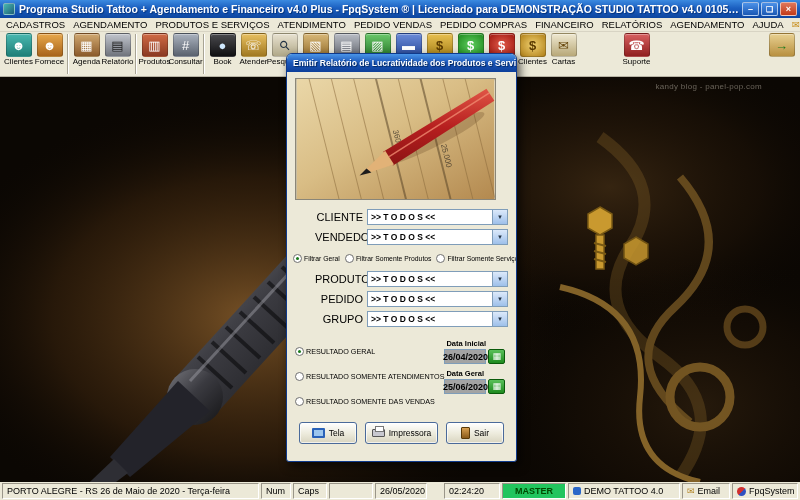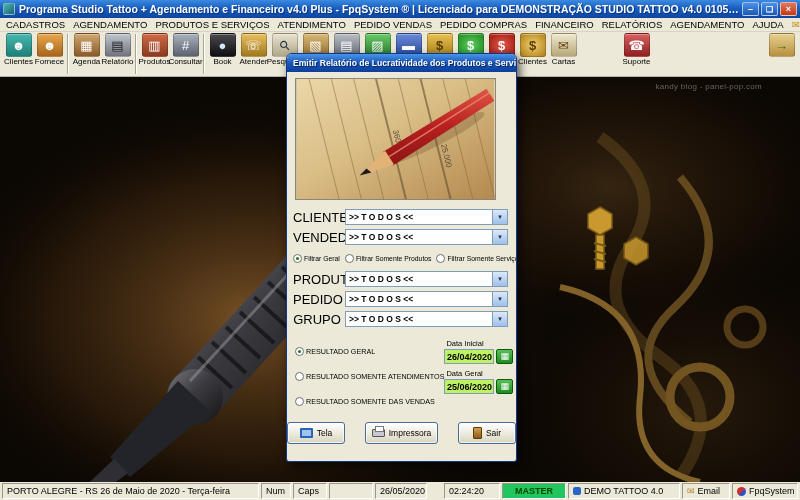--- a/index.html
+++ b/index.html
@@ -67,44 +67,44 @@
   
   .dialog { position:absolute; left:286px; top:53px; width:231px; height:409px; background:#ece9d8;
     border:1px solid #0f3a8c; border-radius:6px 6px 3px 3px; box-shadow:3px 4px 10px rgba(0,0,0,.65);
     z-index:10; overflow:hidden; }
   .dlg-title { height:18px; border-radius:5px 5px 0 0; padding:0 6px; display:flex; align-items:center;
     background:linear-gradient(180deg,#4a95e8 0%,#1a55b8 50%,#0c3f9a 100%); color:#fff;
     font-size:8.6px; font-weight:bold; white-space:nowrap; text-shadow:1px 1px 1px #00245a; }
   .photo { display:block; width:201px; height:122px; margin:6px 22px 9px 8px;
     border:1px solid #8a8678; box-shadow:inset 1px 1px 2px #00000044; }
   .frow { display:flex; align-items:center; margin:4px 8px 4px 6px; }
-  .frow .flabel { width:52px; text-align:center; font-size:13px; padding-right:4px; }
+  .frow .flabel { width:52px; text-align:right; font-size:11px; padding-right:4px;margin-left:22px; }
   .combo { flex:1; height:16px; background:#fff; border:1px solid #7f9db9; display:flex; align-items:center;
     font-size:8.5px; font-weight:bold; padding-left:3px; cursor:pointer; }
   .combo-val { flex:1; white-space:nowrap; overflow:hidden; }
   .combo-arrow { width:15px; height:14px; border-left:1px solid #7f9db9; display:flex; align-items:center;
     justify-content:center; background:linear-gradient(#dcE9fa,#9ec0ea); color:#234; }
   .combo-arrow::before { content:"▼"; font-size:6px; }
   .radio { width:9px; height:9px; border-radius:50%; border:1px solid #707070; background:#fff;
     display:inline-block; position:relative; flex:0 0 auto; }
   .radio.checked::after { content:""; position:absolute; inset:2px; border-radius:50%; background:#1a7a1a; }
   .filter-row { display:flex; align-items:center; gap:5px; margin:9px 4px 8px 6px; }
   .ritem { display:flex; align-items:center; gap:2px; font-size:6.8px; white-space:nowrap; cursor:pointer; }
   .res-area { display:flex; margin:12px 6px 0 8px; }
   .res-left { flex:1; display:flex; flex-direction:column; gap:16px; padding-top:8px;justify-content:center; }
   .res-left .ritem { font-size:7.2px; }
   .res-right { width:84px; }
-  .date-label { font-size:7.5px; margin:0 0 1px 2px; }
+  .date-label { font-size:7.5px; margin:0 0 1px 2px;font-weight:bold; }
   .datebox { display:flex; align-items:center; margin-bottom:5px; }
-  .dateval { width:50px; height:15px; background:#bef264; border:1px solid #7f9db9; font-size:9px;
+  .dateval { width:42px; height:15px; background:#a3a3a3; border:1px solid #7f9db9; font-size:9px;
     font-weight:bold; display:flex; align-items:center; justify-content:center; }
   .calbtn { width:17px; height:15px; margin-left:2px; border:1px solid #0a5a0a; border-radius:2px;
     background:linear-gradient(#5ac05a,#1e8a1e); color:#fff; font-size:9px; line-height:13px; cursor:pointer; }
   .calbtn::before { content:"▦"; }
-  .btnrow { display:flex; justify-content:space-between; margin:16px 0 0; }
+  .btnrow { display:flex; justify-content:space-between; margin:16px 12px 0; }
   .xpbtn { min-width:58px; height:22px; border:1px solid #4a6a9a; border-radius:3px; cursor:pointer;
     background:linear-gradient(#ffffff,#eceadb 55%,#d8d4c0); font-size:8.5px;
     font-family:"Liberation Sans",sans-serif; display:flex; align-items:center; justify-content:center; gap:4px;
     box-shadow:inset 0 0 0 1px #ffffffaa; padding:0 6px; }
   .ic-screen { width:13px; height:10px; background:#9cc6ee; border:2px solid #2a62b8; border-radius:1px; }
   .ic-printer { width:13px; height:8px; background:#c8c8d0; border:1px solid #555; border-radius:1px; position:relative; }
   .ic-printer::before { content:""; position:absolute; left:2px; top:-4px; width:7px; height:4px; background:#fff; border:1px solid #777; }
   .ic-door { width:9px; height:12px; background:linear-gradient(#d8a050,#8a5a18); border:1px solid #5a3a08; border-radius:1px; }
 
   

